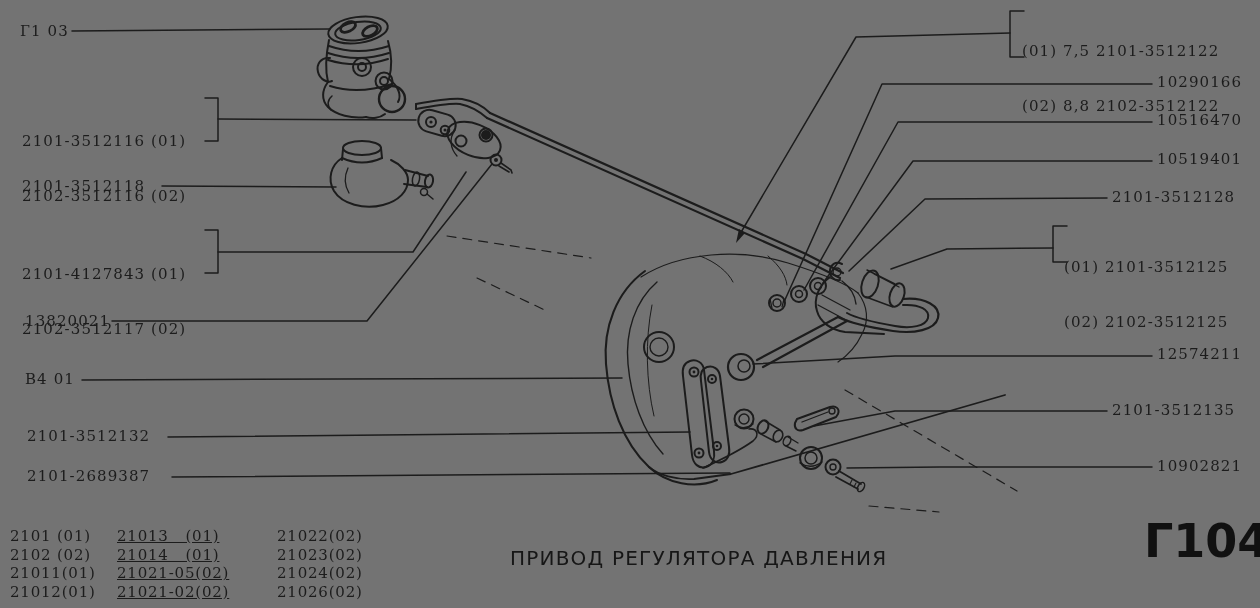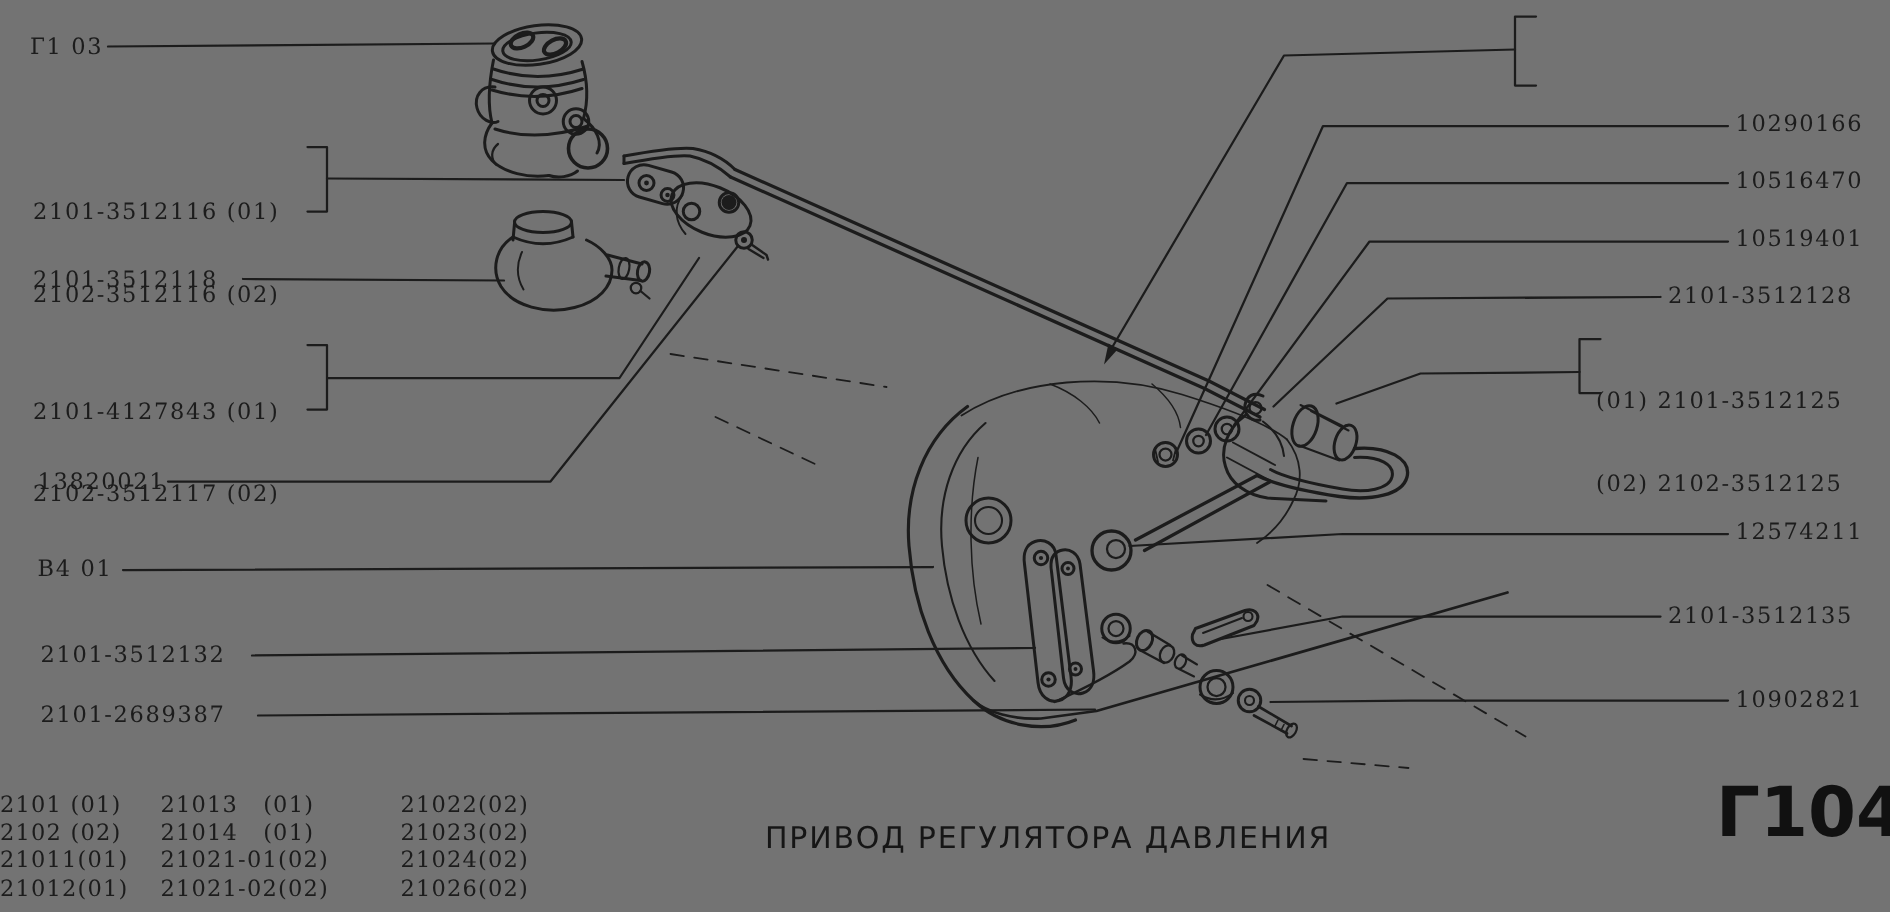--- a/index.html
+++ b/index.html
@@ -7,25 +7,25 @@
     position:relative;width:1260px;height:608px;
     background:#737373;overflow:hidden;
     font-family:"DejaVu Serif","Liberation Serif",serif;
   }
   svg.art{position:absolute;left:0;top:0;width:1260px;height:608px;}
   .lbl{
     position:absolute;
     font:15px/18.2px "DejaVu Serif","Liberation Serif",serif;
     letter-spacing:1.1px;color:#1c1c1c;white-space:pre;
   }
-  .tbl{position:absolute;left:0;top:527px;width:380px;color:#1c1c1c;}
+  .tbl{position:absolute;left:10px;top:527px;width:380px;color:#1c1c1c;}
   .trow{position:relative;height:18.6px;}
   .tc{position:absolute;top:0;font:15px/18px "DejaVu Serif","Liberation Serif",serif;letter-spacing:0.8px;white-space:pre;}
   .tc.c1{left:0;}
-  .tc.c2{left:107px;}
+  .tc.c2{left:107px;text-decoration:underline;}
   .tc.c3{left:253px;margin-left:14px;}
   .title{
     position:absolute;left:510px;top:546px;width:440px;text-align:left;
     font-family:"DejaVu Sans","Liberation Sans",sans-serif;
     font-weight:normal;font-size:20px;letter-spacing:1.2px;color:#161616;
   }
   .sheet-code{
     position:absolute;left:1144px;top:514px;
     font-family:"DejaVu Sans","Liberation Sans",sans-serif;
     font-weight:bold;font-size:46px;letter-spacing:0px;color:#111;
@@ -217,20 +217,24 @@
   <div class="lbl" style="left:22px;top:229px">
     <div>2101-4127843 (01)</div>
     <div>2102-3512117 (02)</div>
   </div>
 
   <div class="lbl" style="left:25px;top:312px">13820021</div>
   <div class="lbl" style="left:25px;top:370px">В4 01</div>
   <div class="lbl" style="left:27px;top:427px">2101-3512132</div>
   <div class="lbl" style="left:27px;top:467px">2101-2689387</div>
 
+  <div class="lbl" style="left:1022px;top:6px">
+    <div>(01) 7,5 2101-3512122</div>
+    <div>(02) 8,8 2102-3512122</div>
+  </div>
 
   <div class="lbl" style="left:1157px;top:73px">10290166</div>
   <div class="lbl" style="left:1157px;top:111px">10516470</div>
   <div class="lbl" style="left:1157px;top:150px">10519401</div>
   <div class="lbl" style="left:1112px;top:188px">2101-3512128</div>
 
   <div class="lbl" style="left:1064px;top:222px">
     <div>(01) 2101-3512125</div>
     <div>(02) 2102-3512125</div>
   </div>
@@ -245,21 +249,21 @@
       <span class="tc c2">21013   (01)</span>
       <span class="tc c3">21022(02)</span>
     </div>
     <div class="trow">
       <span class="tc c1">2102 (02)</span>
       <span class="tc c2">21014   (01)</span>
       <span class="tc c3">21023(02)</span>
     </div>
     <div class="trow">
       <span class="tc c1">21011(01)</span>
-      <span class="tc c2">21021-01(02)</span>
+      <span class="tc c2">21021-05(02)</span>
       <span class="tc c3">21024(02)</span>
     </div>
     <div class="trow">
       <span class="tc c1">21012(01)</span>
       <span class="tc c2">21021-02(02)</span>
       <span class="tc c3">21026(02)</span>
     </div>
   </div>
 
   <div class="title">ПРИВОД РЕГУЛЯТОРА ДАВЛЕНИЯ</div>

